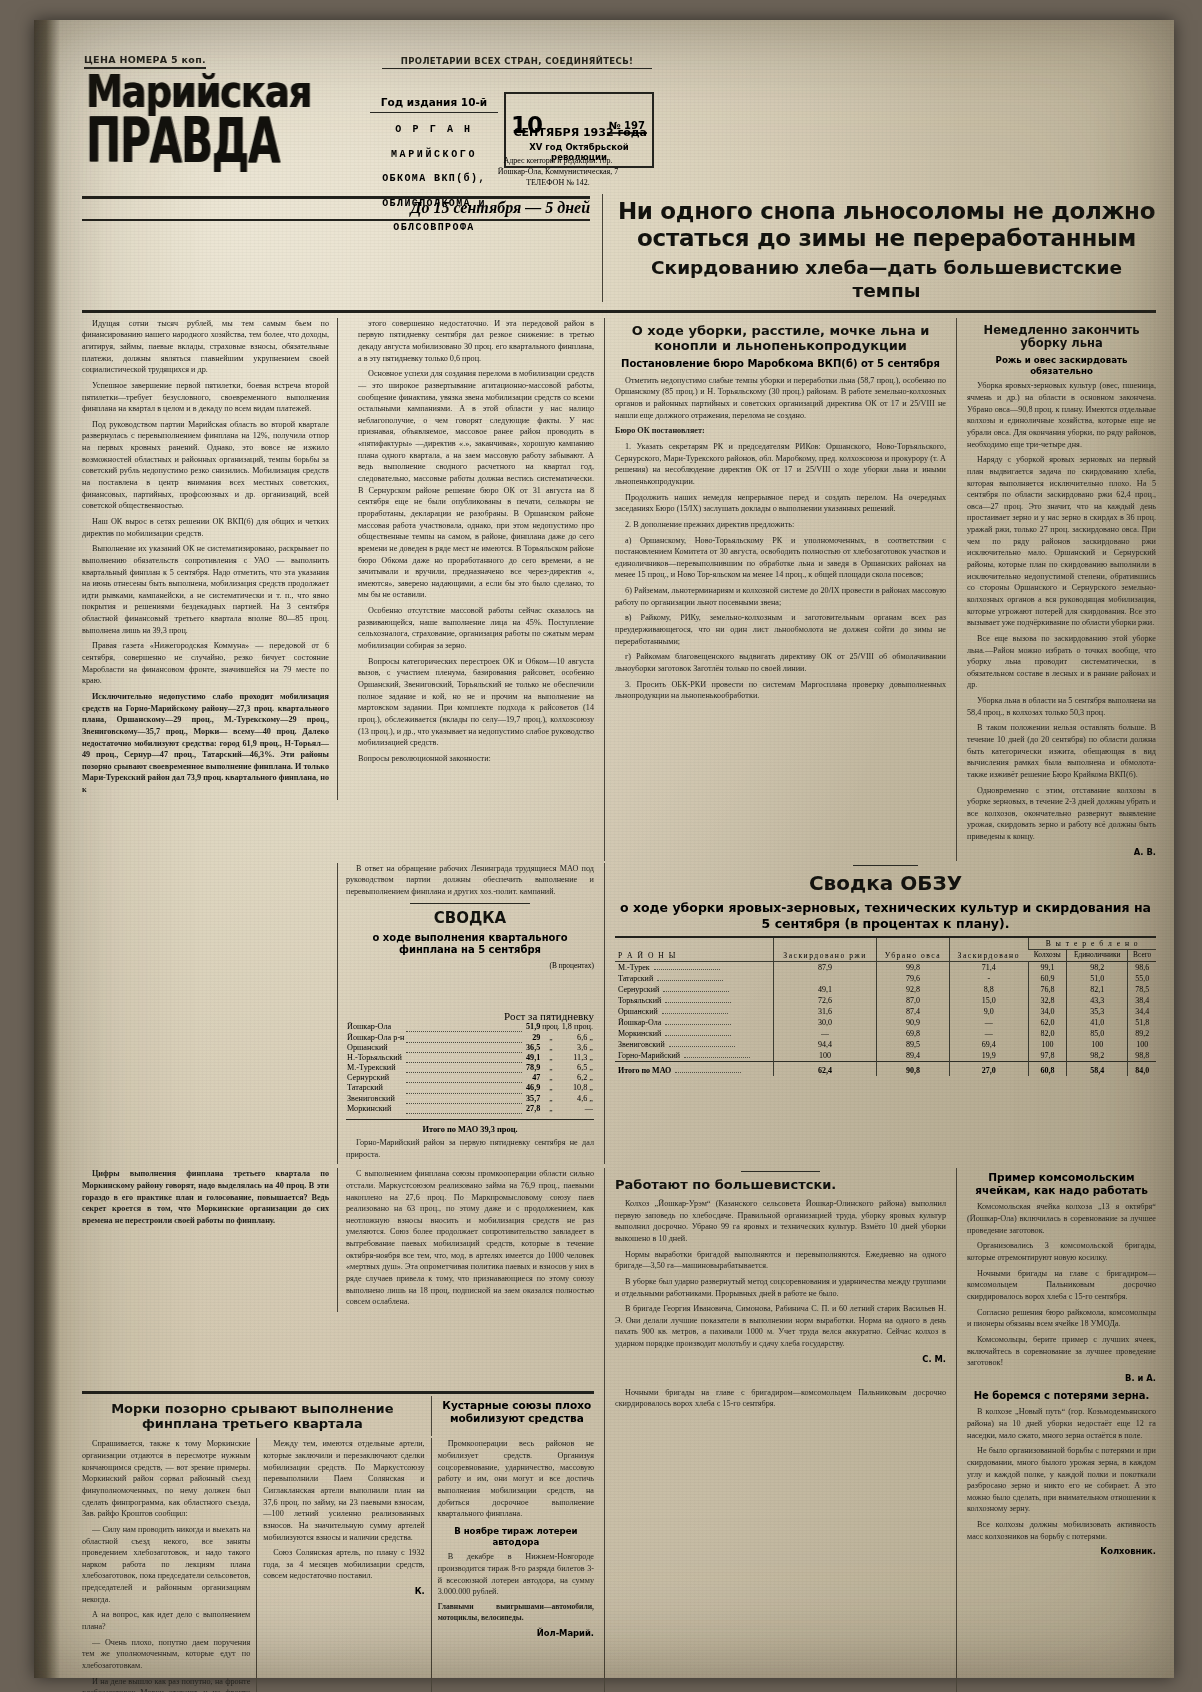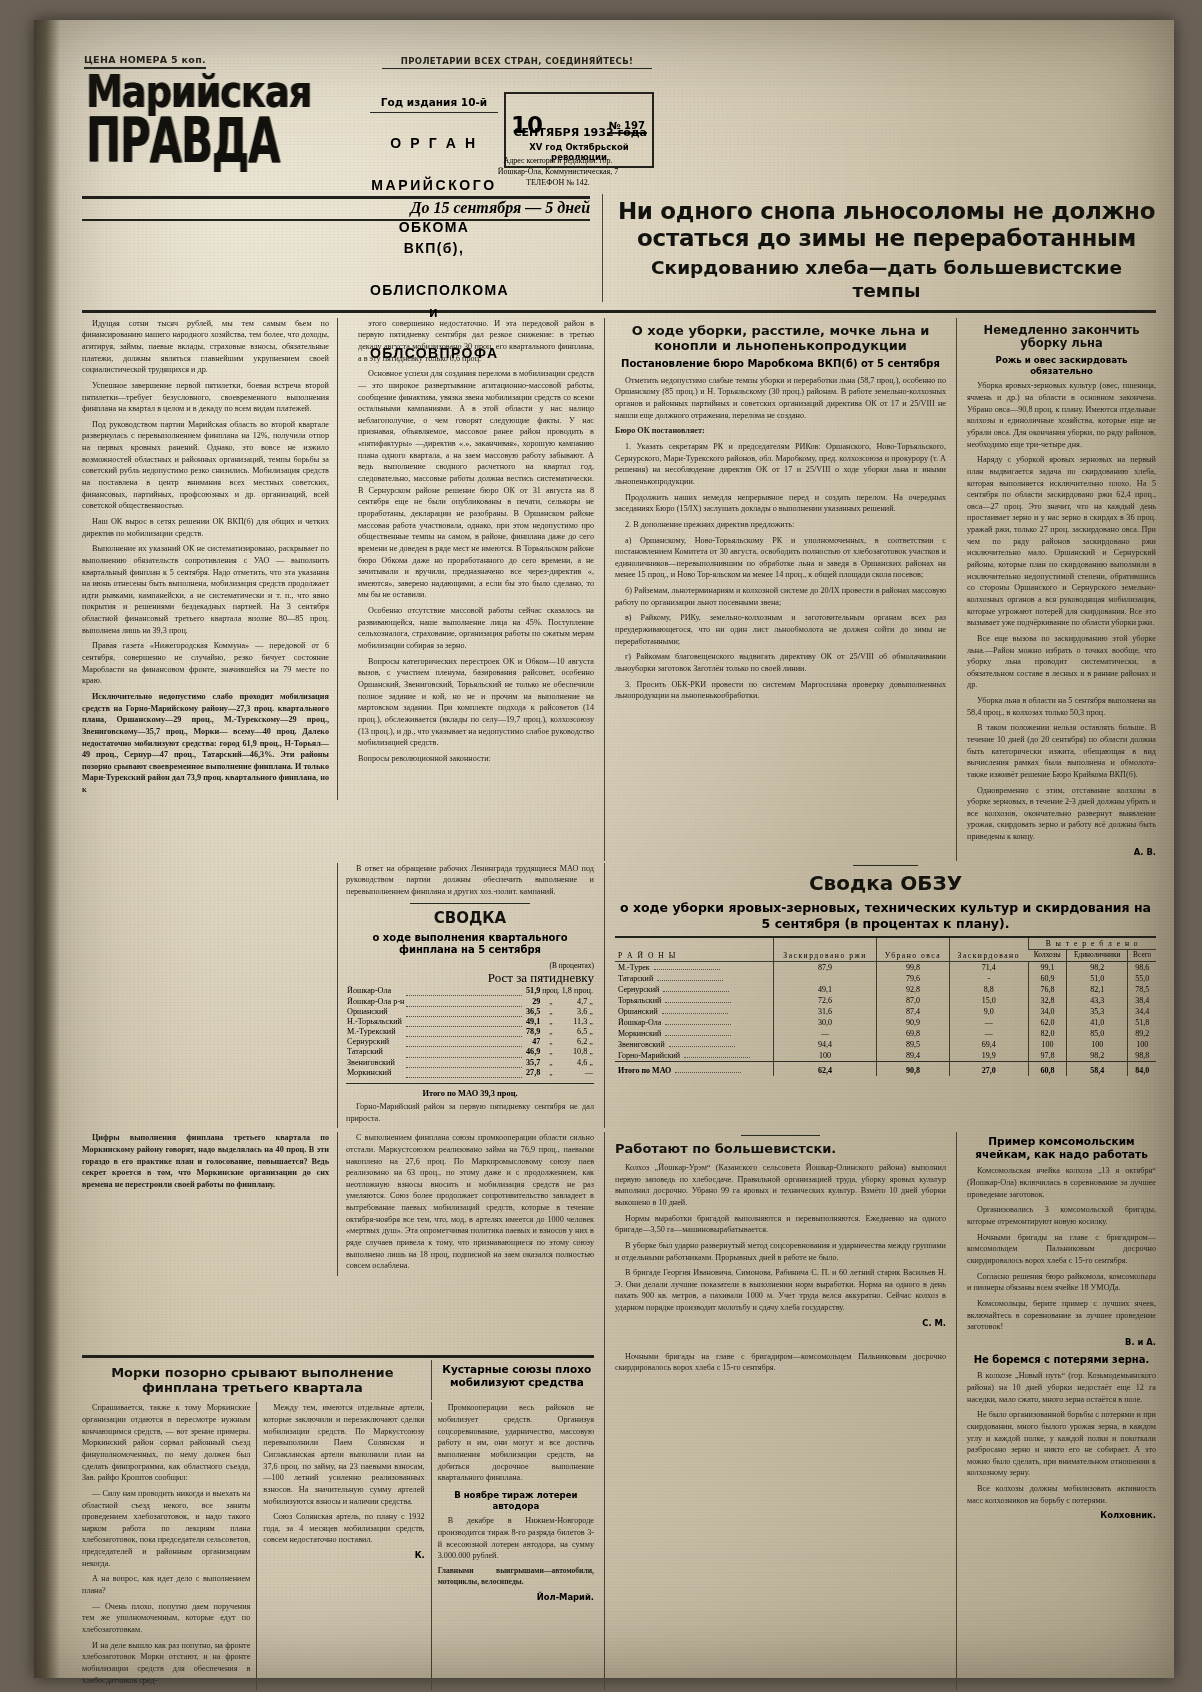--- a/index.html
+++ b/index.html
@@ -60,21 +60,21 @@
     position:absolute; left:4px; top:26px; width:260px;
     font-family:"DejaVu Sans", sans-serif; font-weight:bold;
     color:#14130f; line-height:.88;
     text-shadow: 1px 0 0 rgba(20,19,15,.55), -1px 0 0 rgba(20,19,15,.25);
   }
   .logo .l1 { display:block; font-size:37px; letter-spacing:-1.2px; transform:scaleY(1.18); transform-origin:left top; }
   .logo .l2 { display:block; font-size:41px; letter-spacing:-1px; transform:scaleY(1.5) scaleX(1.02); transform-origin:left top; margin-top:7px; }
 
   .mh-org { position:absolute; left:288px; top:46px; width:128px; text-align:center; line-height:1.55; }
   .mh-org .yr { font-family:"DejaVu Sans",sans-serif; font-weight:bold; font-size:10.5px; border-bottom:1.5px solid #2b2b26; padding-bottom:2px; display:block; }
-  .mh-org .ln { font-family:Liberation Sans, sans-serif; font-weight:bold; font-size:14px; letter-spacing:1.4px; display:block; margin-top:20px; }
+  .mh-org .ln { font-family:Liberation Mono, monospace; font-weight:bold; font-size:10px; letter-spacing:1.4px; display:block; margin-top:9px; }
   .mh-org .ln.sp { letter-spacing:2.6px; }
 
   .mh-box { position:absolute; left:422px; top:44px; width:150px; border:2px solid #262621; padding:20px 5px 4px 5px; }
   .mh-box .topline { display:flex; align-items:flex-end; justify-content:space-between; }
   .mh-box .day { font-family:"DejaVu Sans",sans-serif; font-weight:bold; font-size:23px; line-height:1; }
   .mh-box .num { font-family:"DejaVu Sans",sans-serif; font-weight:bold; font-size:10px; border-bottom:2px solid #262621; padding:0 2px 1px 2px; margin-bottom:3px;}
   .mh-box .mon { font-family:"DejaVu Sans",sans-serif; font-weight:bold; font-size:11px; text-align:right; margin-top:-11px; }
   .mh-box .rev { font-family:"DejaVu Sans",sans-serif; font-weight:bold; font-size:8.5px; margin-top:3px; text-align:center;}
   .mh-addr { position:absolute; left:396px; top:108px; width:160px; text-align:center; font-size:8px; line-height:1.35; }
 
@@ -260,36 +260,36 @@
         <div class="cols">
           <div class="col" style="width:256px; padding-right:8px;">
             <p class="body b"></p>
           </div>
           <div class="col vr" style="width:258px; padding-left:8px;">
             <p class="body">В ответ на обращение рабочих Ленинграда трудящиеся МАО под руководством партии должны обеспечить выполнение и перевыполнением финплана и других хоз.-полит. кампаний.</p>
             <div class="hr-s"></div>
             <h2 class="sec" style="font-size:15px;">СВОДКА</h2>
             <h3 class="sub">о ходе выполнения квартального финплана на 5 сентября</h3>
             <div style="text-align:right;font-size:7.4px;">(В процентах)</div>
-            <div style="text-align:right;font-size:13px;">Рост за пятидневку</div>
+            <div style="text-align:right;font-size:11px;margin-top:40px;">Рост за пятидневку</div>
             <table class="fp">
               <tbody>
                 <tr>
                     <td class="n">Йошкар-Ола</td>
                     <td class="d"></td>
                     <td class="v">51,9</td>
                     <td class="u">проц.</td>
                     <td class="g">1,8 проц.</td>
                   </tr>
                 <tr>
                     <td class="n">Йошкар-Ола р-н</td>
                     <td class="d"></td>
                     <td class="v">29</td>
                     <td class="u">„</td>
-                    <td class="g">4,7 „</td>
+                    <td class="g">6,6 „</td>
                   </tr>
                 <tr>
                     <td class="n">Оршанский</td>
                     <td class="d"></td>
                     <td class="v">36,5</td>
                     <td class="u">„</td>
                     <td class="g">3,6 „</td>
                   </tr>
                 <tr>
                     <td class="n">Н.-Торьяльский</td>

